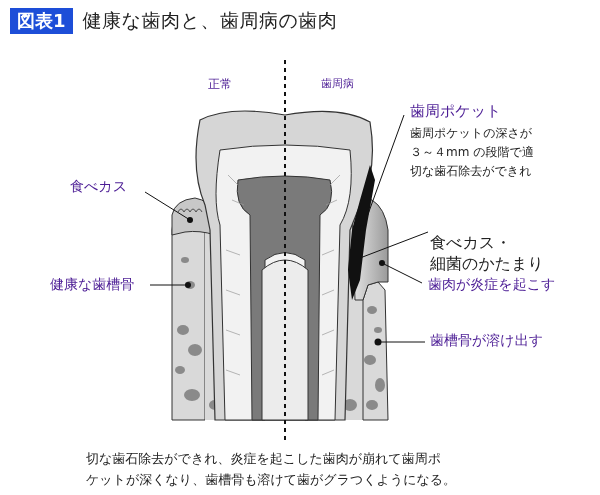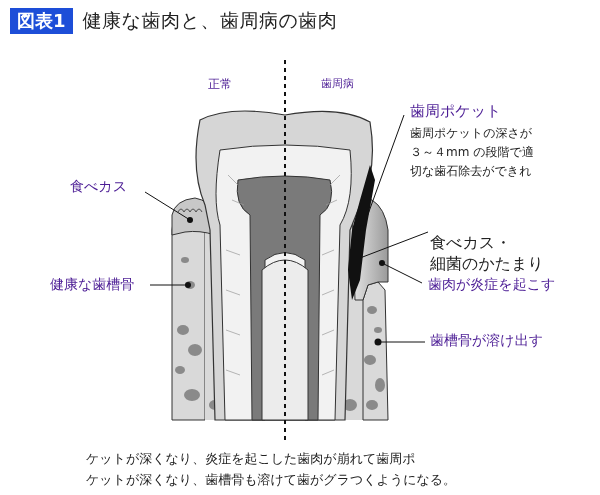--- a/index.html
+++ b/index.html
@@ -115,15 +115,15 @@
   <div>切な歯石除去ができれ</div>
 </div>
 <div class="note" style="left:430px;top:220px;font-size:16px;line-height:21px;margin-top:12px;">
   <div>食べカス・</div>
   <div>細菌のかたまり</div>
 </div>
 <div class="label" style="left:428px;top:276px;">歯肉が炎症を起こす</div>
 <div class="label" style="left:430px;top:332px;">歯槽骨が溶け出す</div>
 
 <div class="caption">
-  <div>ケットが深くなり、炎症を起こした歯肉が崩れて歯周ポ</div>
+  <div>切な歯石除去ができれ、炎症を起こした歯肉が崩れて歯周ポ</div>
   <div>ケットが深くなり、歯槽骨も溶けて歯がグラつくようになる。</div>
 </div>
 
 </body></html>

